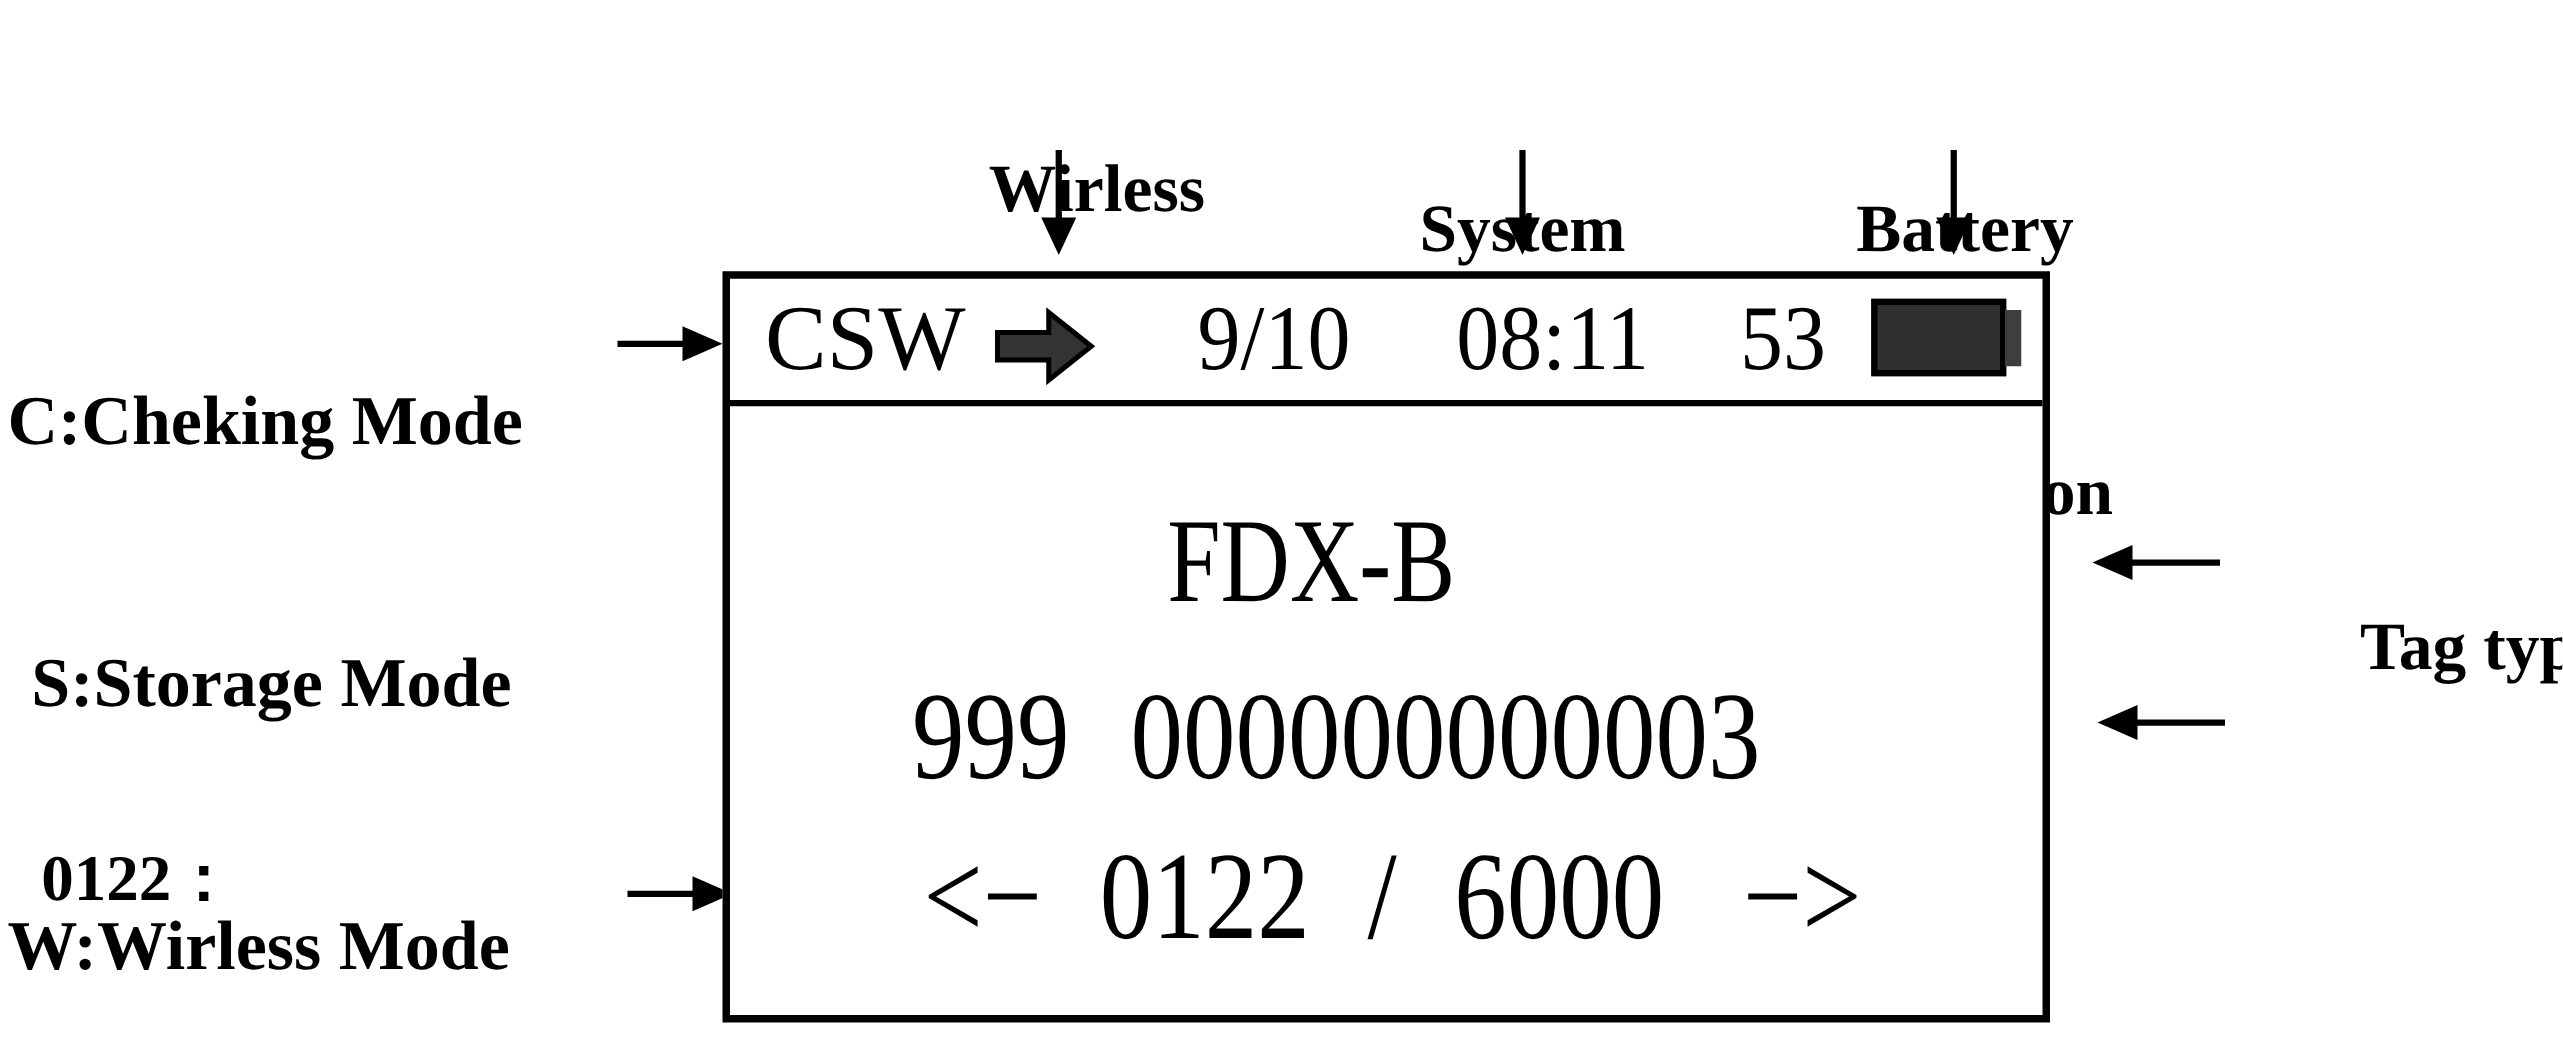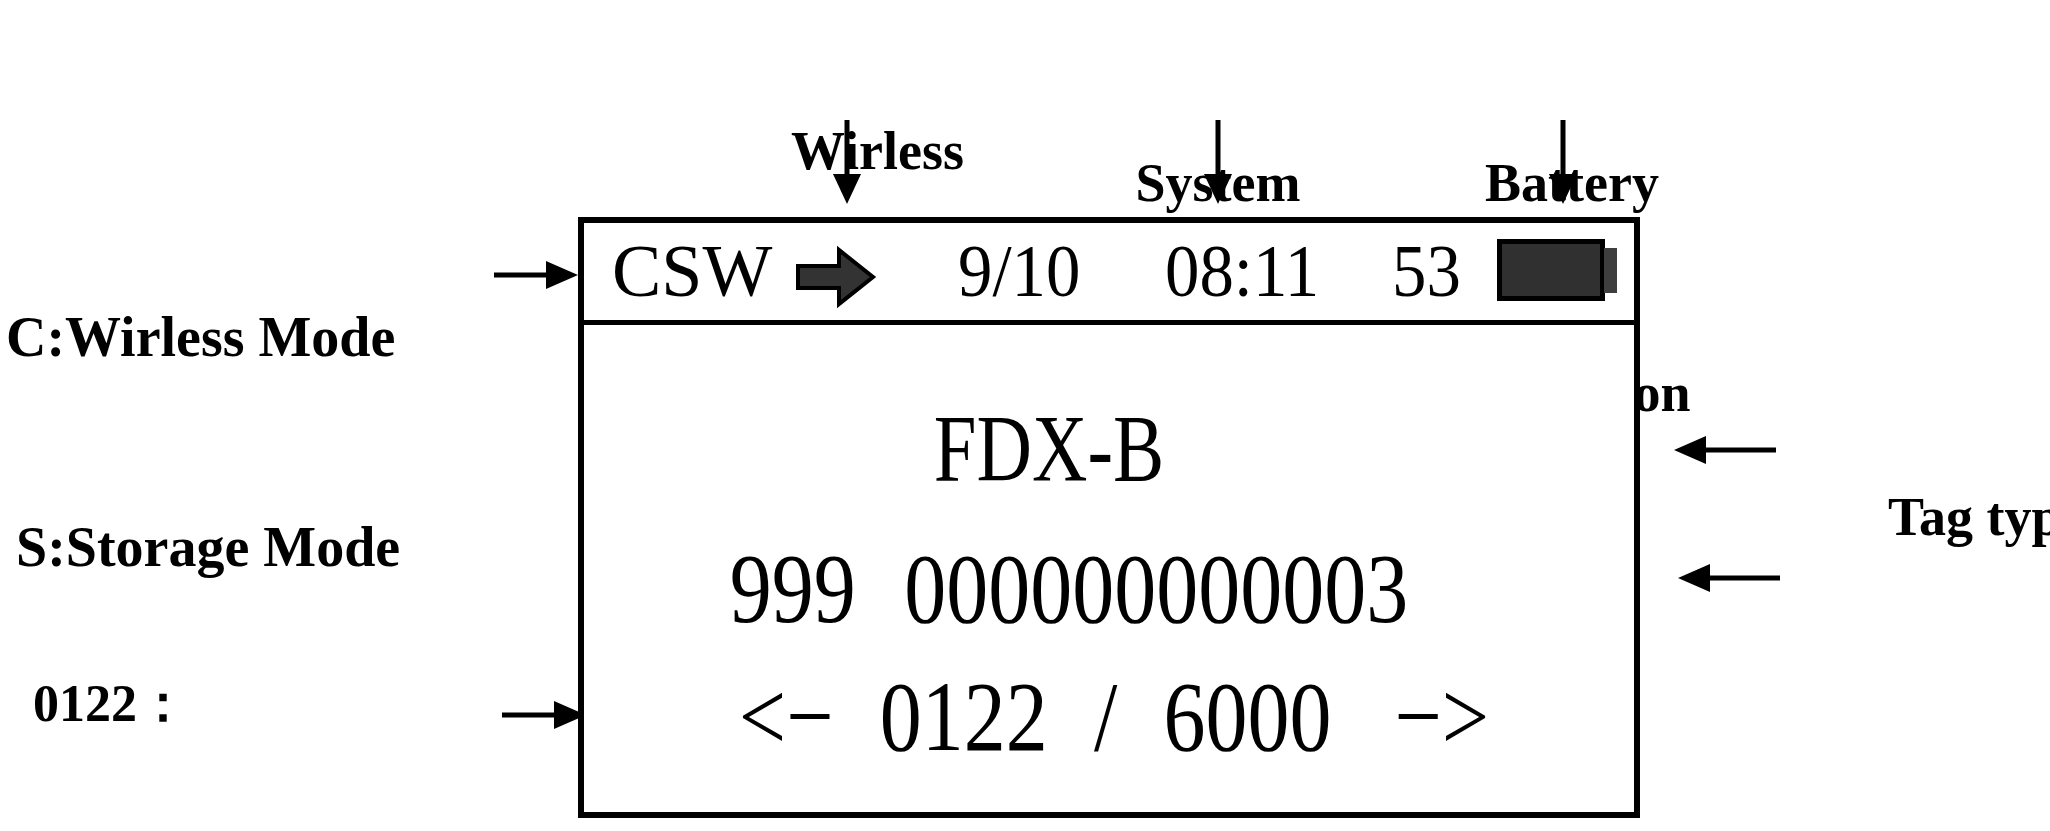--- a/index.html
+++ b/index.html
@@ -84,22 +84,23 @@
     <div>System</div>
     <div>Time</div>
   </div>
 
   <div class="callout center" style="left:1372px;top:8px;width:400px;">
     <div>Battery</div>
     <div>Indication</div>
   </div>
 
   <div class="callout" style="left:6px;top:162px;font-size:56px;">
-    <div>C:Wirless Mode</div>
-    <div style="padding-left:10px;">S:Storage Mode</div>
+    <div>C:Cheking Mode</div>
+    <div style="padding-left:10px;text-align:center;">S:Storage Mode</div>
+    <div>W:Wirless Mode</div>
   </div>
 
   <div class="callout" style="left:24px;top:556px;font-size:52px;line-height:59px;">
     <div style="padding-left:9px;">0122：</div>
     
     
     
   </div>
 
   <div class="callout" style="left:1835px;top:412px;">

